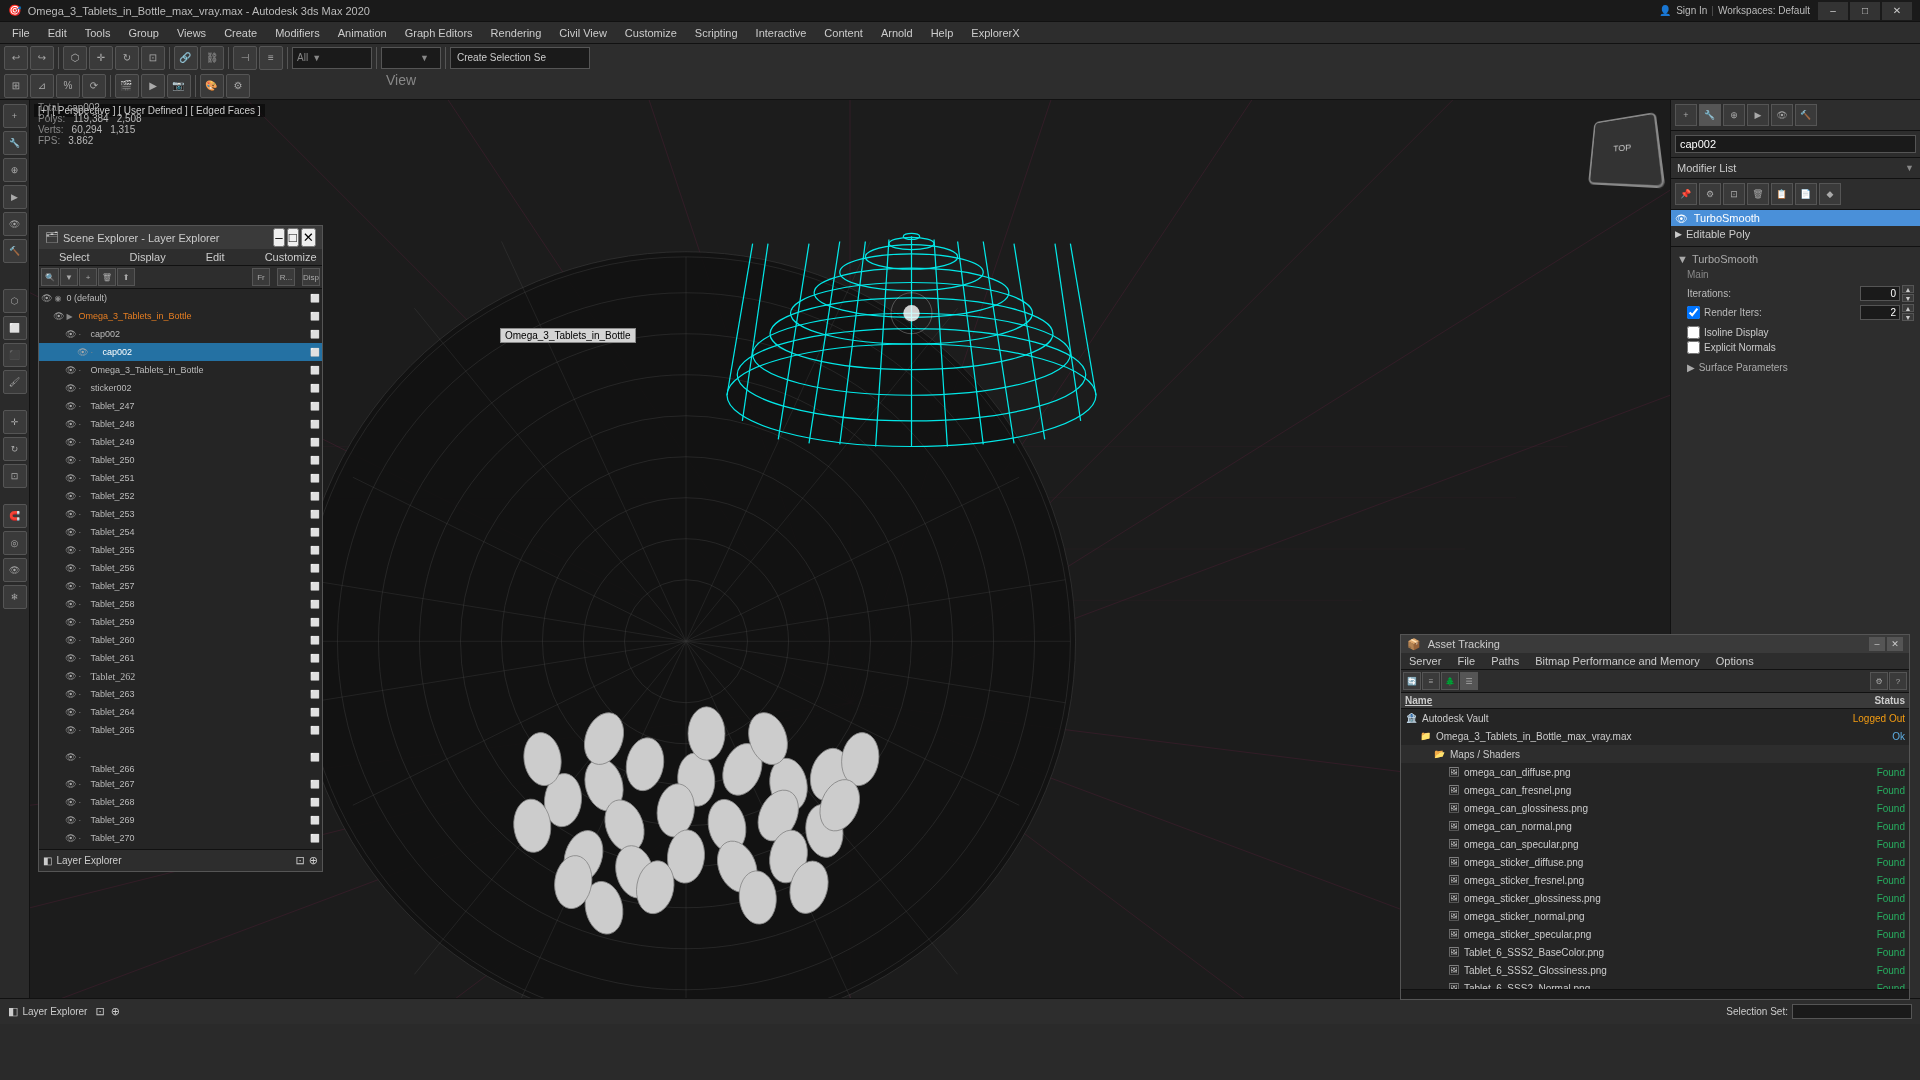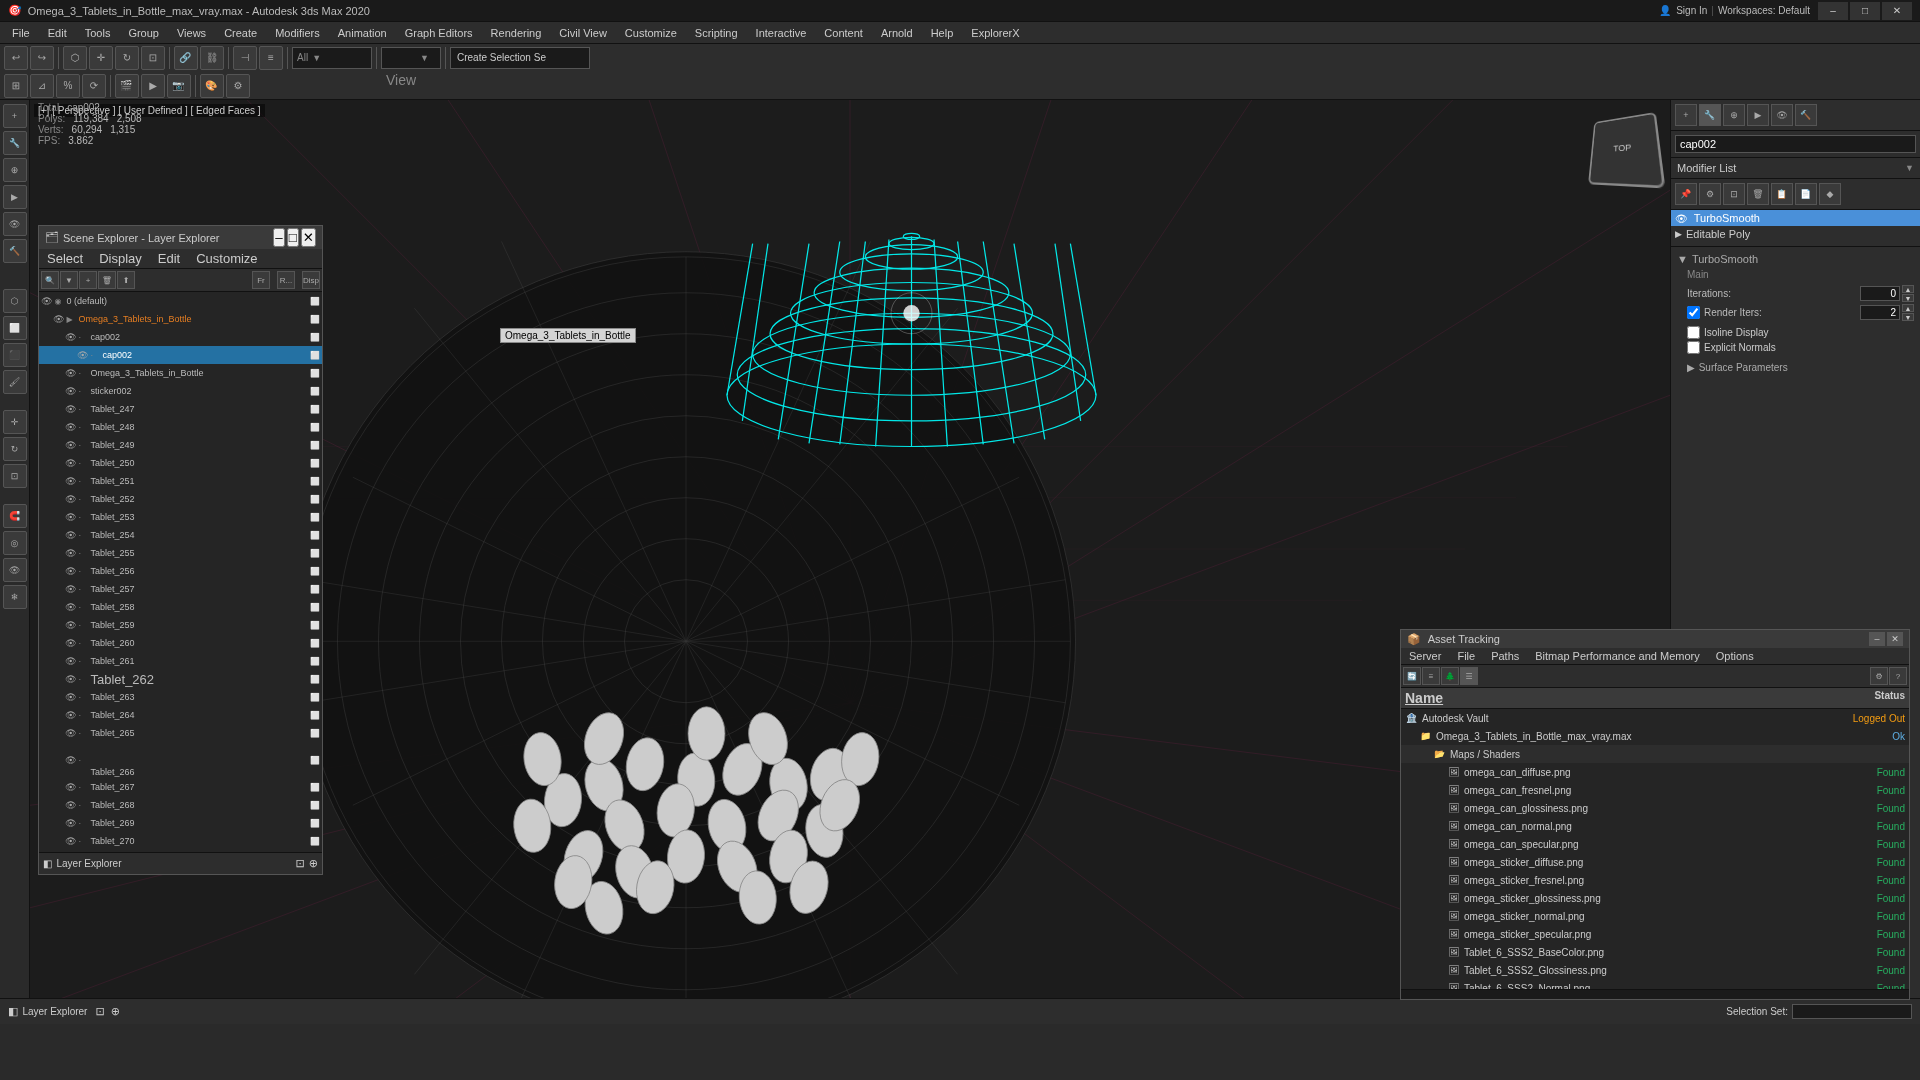--- a/index.html
+++ b/index.html
@@ -47,39 +47,39 @@
     .param-label { color: #bbb; }
     .param-input { width: 50px; background: #1a1a1a; border: 1px solid #555; color: #fff; padding: 1px 3px; font-size: 10px; text-align: right; }
     .param-checkbox { display: flex; align-items: center; gap: 4px; }
 
     
     #scene-explorer { position: absolute; top: 125px; left: 8px; width: 285px; background: #2d2d2d; border: 1px solid #555; z-index: 30; }
     #se-titlebar { display: flex; align-items: center; justify-content: space-between; background: #3a3a3a; padding: 2px 6px; cursor: move; }
     #se-title { font-size: 11px; color: #ccc; display: flex; align-items: center; gap: 4px; }
     #se-controls { display: flex; gap: 2px; }
     #se-menu { display: flex; gap: 0; padding: 0; background: #2d2d2d; border-bottom: 1px solid #111; }
-    .se-menu-item { padding: 2px 8px; color: #ccc; cursor: pointer; font-size: 13px; text-align: right; }
+    .se-menu-item { padding: 2px 20px; color: #ccc; cursor: pointer; font-size: 11px; text-align: right; }
     #se-toolbar { display: flex; align-items: center; padding: 2px; gap: 1px; background: #2d2d2d; border-bottom: 1px solid #111; }
     .se-tb-btn { width: 18px; height: 18px; background: #3a3a3a; border: 1px solid #555; display: flex; align-items: center; justify-content: center; cursor: pointer; font-size: 8px; color: #aaa; }
     #se-content { height: 560px; overflow-y: auto; background: #252525; }
     .se-row { display: flex; align-items: center; padding: 1px 2px; cursor: pointer; min-height: 18px; }
     .se-row.selected2 { background: #2471a3; }
     .se-indent { display: inline-block; }
     .se-eye { color: #aaa; }
 
     
     #asset-tracking { position: absolute; bottom: 60px; right: 8px; width: 500px; background: #2d2d2d; border: 1px solid #555; z-index: 30; }
     #at-titlebar { display: flex; align-items: center; justify-content: space-between; background: #3a3a3a; padding: 2px 6px; }
     #at-title { font-size: 11px; color: #ccc; }
     #at-menu { display: flex; padding: 0; background: #2d2d2d; border-bottom: 1px solid #111; }
     .at-menu-item { padding: 2px 8px; color: #ccc; cursor: pointer; font-size: 11px; }
     #at-toolbar { display: flex; align-items: center; padding: 2px; gap: 1px; background: #2d2d2d; border-bottom: 1px solid #111; }
     .at-tb-btn { width: 18px; height: 18px; background: #3a3a3a; border: 1px solid #555; display: flex; align-items: center; justify-content: center; cursor: pointer; font-size: 8px; color: #aaa; }
     #at-header { display: flex; background: #3a3a3a; padding: 2px 4px; border-bottom: 1px solid #111; }
-    .at-col-name { flex: 1; font-size: 14px; color: #ccc; font-weight: bold; text-decoration: underline; }
+    .at-col-name { flex: 1; font-size: 10px; color: #ccc; font-weight: bold; text-decoration: underline; }
     .at-col-status { width: 80px; font-size: 10px; color: #ccc; font-weight: bold; text-align: right; }
     #at-content { height: 280px; overflow-y: auto; background: #252525; }
     .at-row { display: flex; align-items: center; padding: 1px 4px; min-height: 18px; }
     .at-row.group { background: #2d2d2d; }
     .at-indent { display: inline-block; }
     .at-icon { width: 14px; height: 14px; font-size: 8px; display: inline-flex; align-items: center; justify-content: center; }
     .at-name { font-size: 10px; color: #ccc; flex: 1; }
     .at-status { width: 80px; font-size: 10px; text-align: right; }
     .status-ok { color: #5dade2; }
     .status-logged-out { color: #f39c12; }
@@ -562,21 +562,21 @@
       <span class="se-indent" style="width:24px; display:inline-block;"></span>
       <span class="se-eye" style="font-size:9px; margin-right:2px;">👁</span>
       <span style="font-size:8px; color:#888; margin-right:2px; width:10px; display:inline-block;">·</span>
       <span style="font-size:9px; color:#bbb; flex:1;">Tablet_261</span>
       <span style="font-size:8px; color:#555; margin-left:2px;">⬜</span>
     </div>
           <div class="se-row">
       <span class="se-indent" style="width:24px; display:inline-block;"></span>
       <span class="se-eye" style="font-size:9px; margin-right:2px;">👁</span>
       <span style="font-size:8px; color:#888; margin-right:2px; width:10px; display:inline-block;">·</span>
-      <span style="font-size:13px; color:#bbb; flex:1;">Tablet_262</span>
+      <span style="font-size:10px; color:#bbb; flex:1;font-family:Liberation Serif, serif;">Tablet_262</span>
       <span style="font-size:8px; color:#555; margin-left:2px;">⬜</span>
     </div>
           <div class="se-row">
       <span class="se-indent" style="width:24px; display:inline-block;"></span>
       <span class="se-eye" style="font-size:9px; margin-right:2px;">👁</span>
       <span style="font-size:8px; color:#888; margin-right:2px; width:10px; display:inline-block;">·</span>
       <span style="font-size:9px; color:#bbb; flex:1;">Tablet_263</span>
       <span style="font-size:8px; color:#555; margin-left:2px;">⬜</span>
     </div>
           <div class="se-row">

